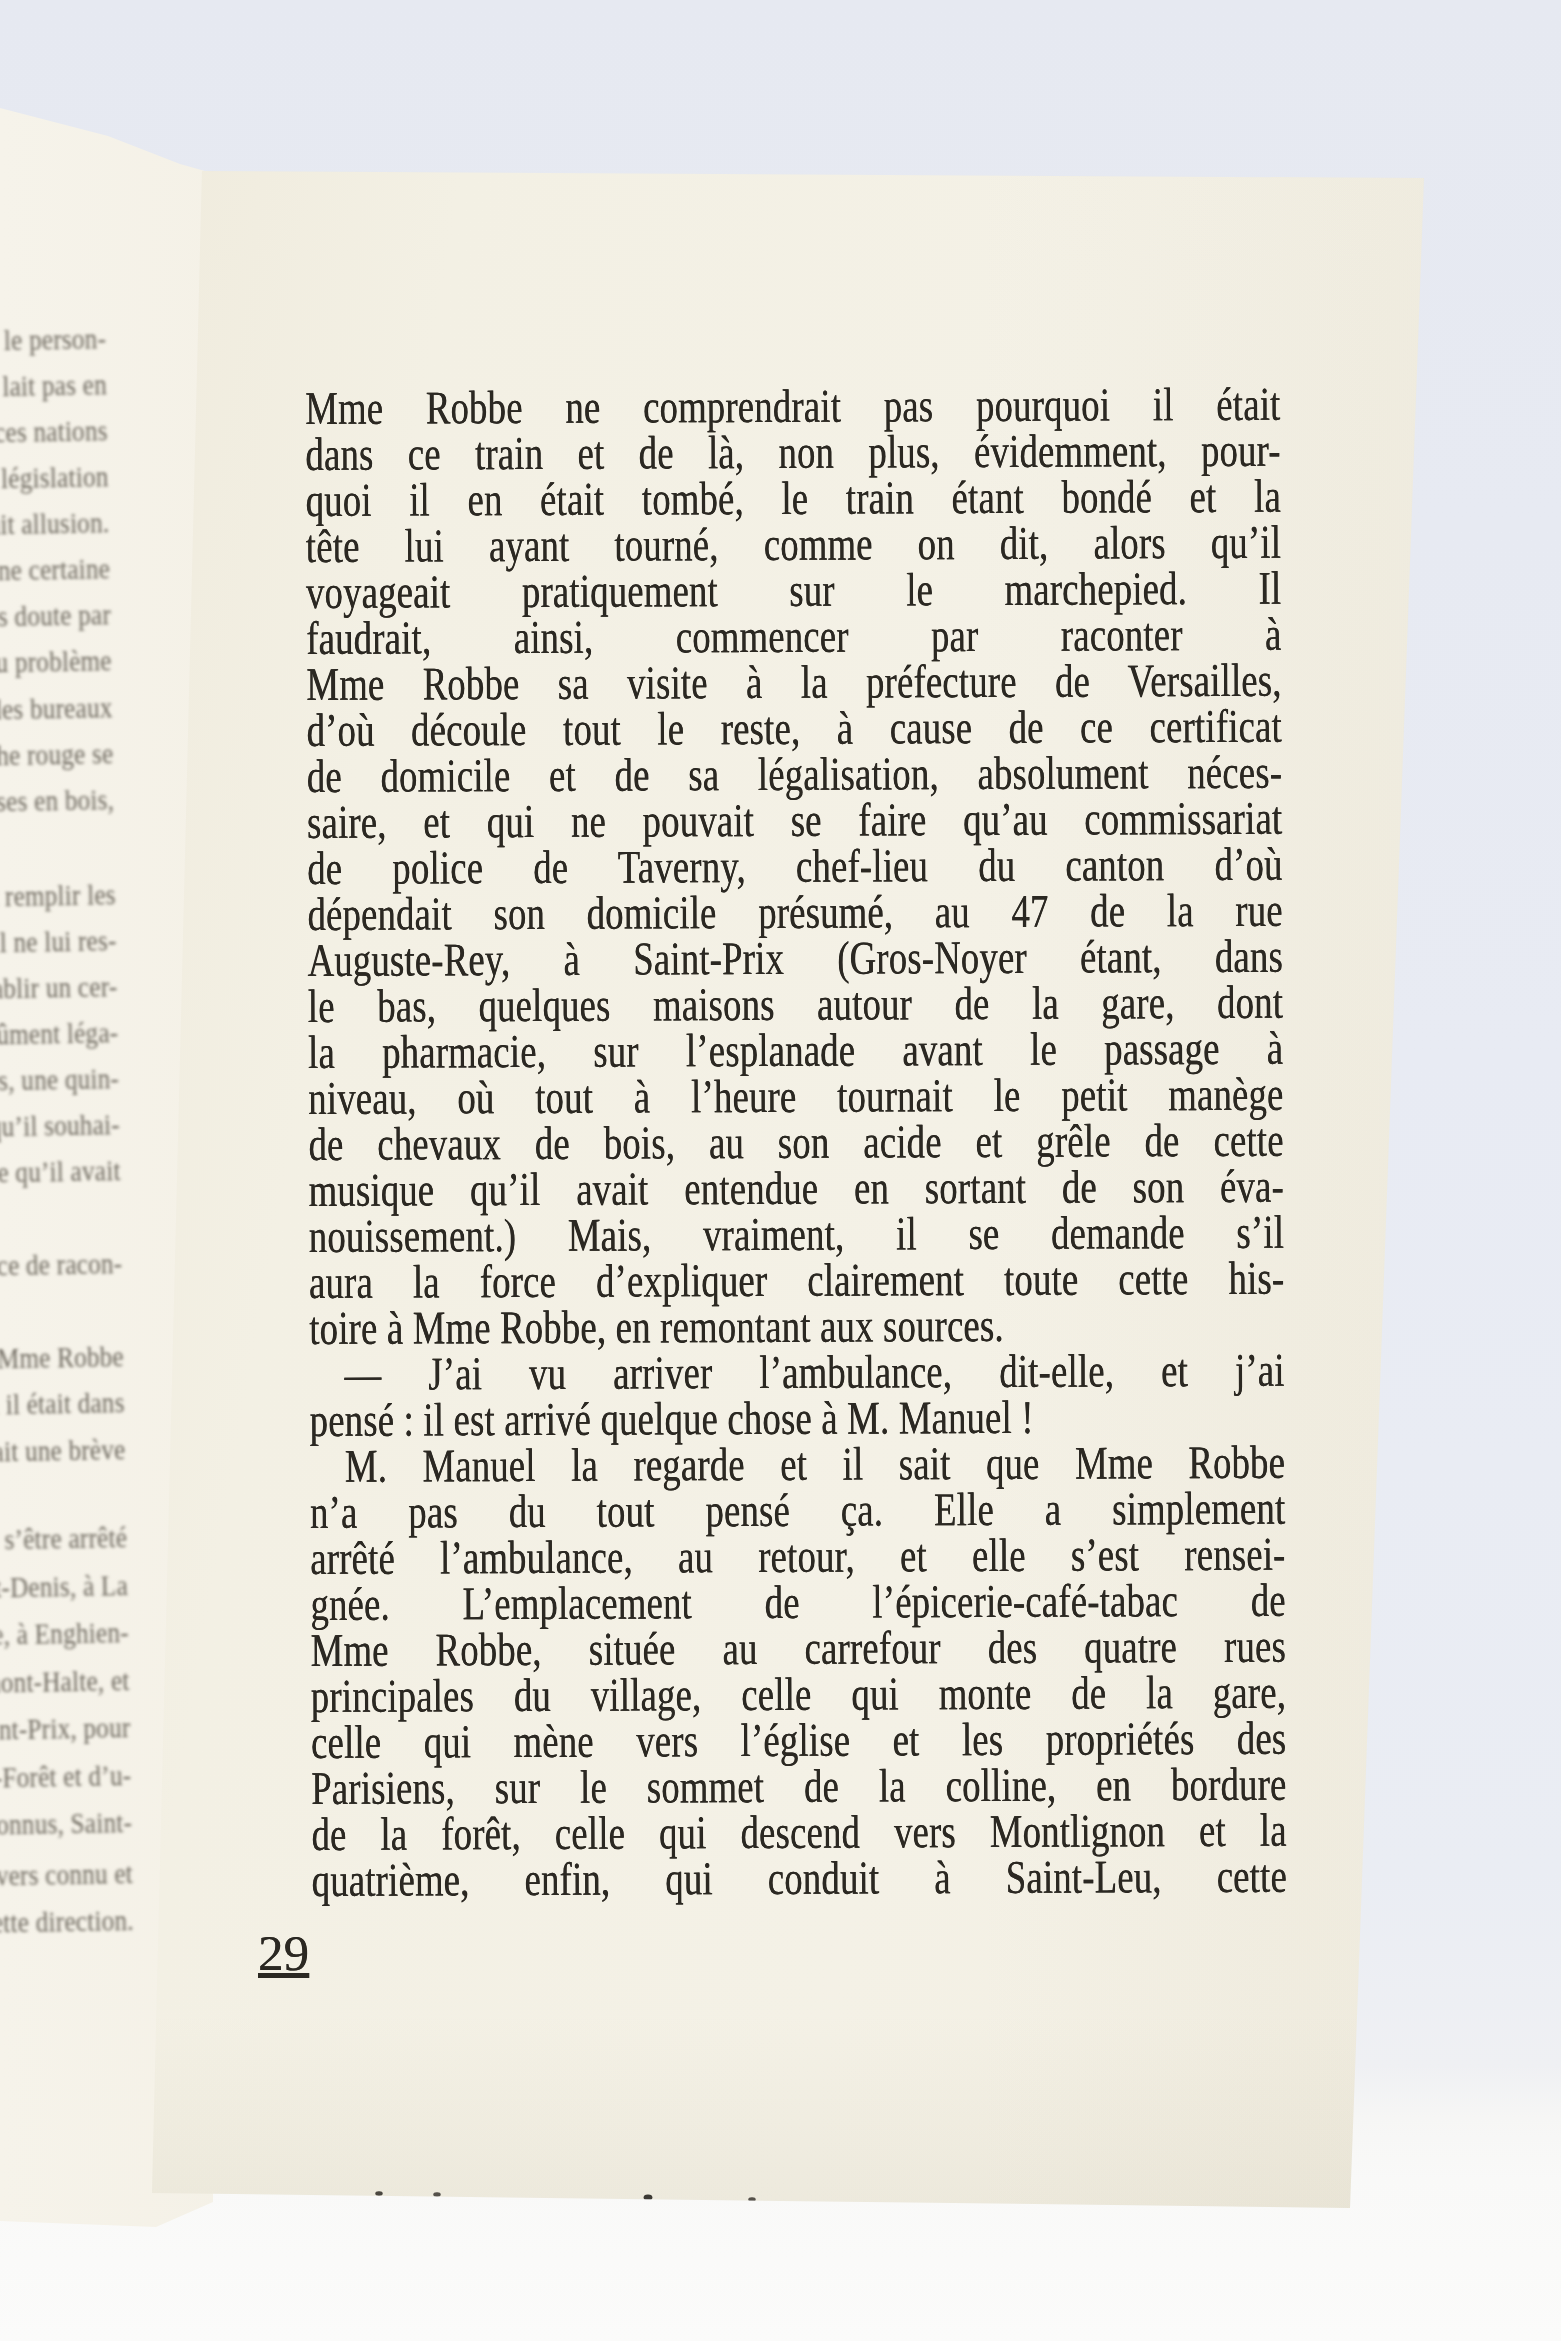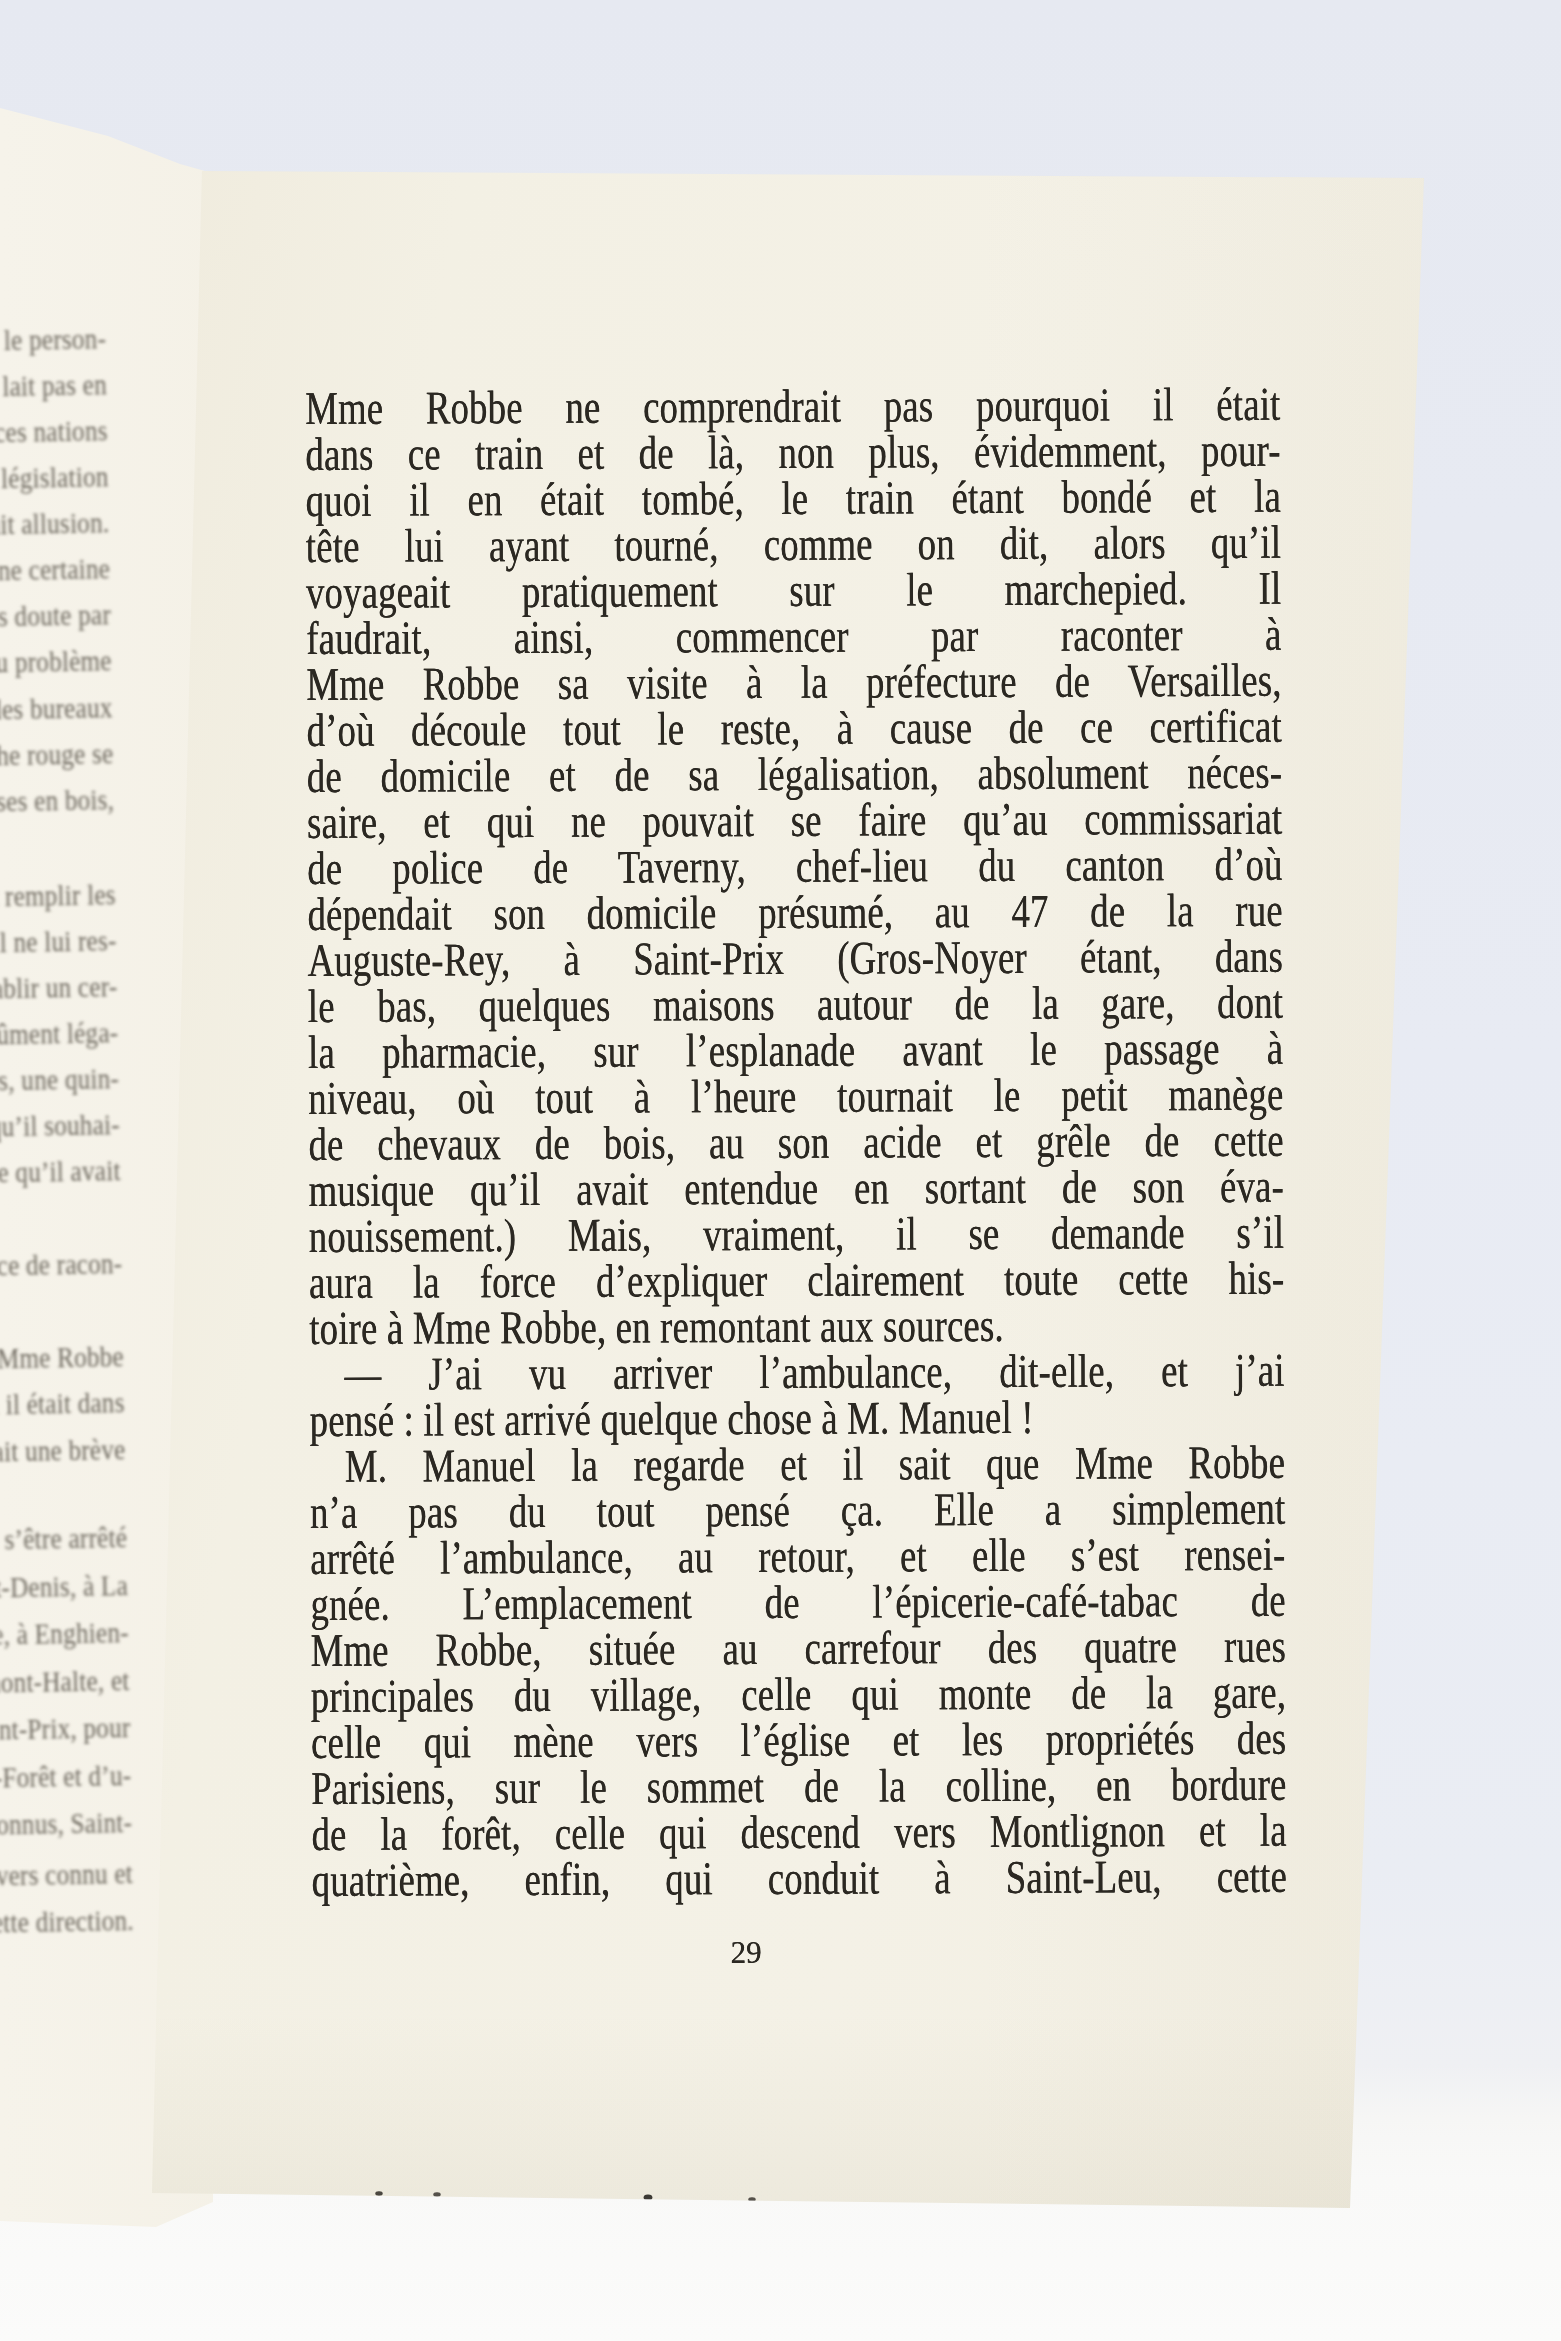--- a/index.html
+++ b/index.html
@@ -78,23 +78,24 @@
     -moz-text-align-last:justify;
     letter-spacing:0.3px;
     white-space:nowrap;
     text-shadow:0.4px 0 0 currentColor;
   }
   .line.indent{text-indent:45px;}
   .line.para-end{text-align-last:left;-moz-text-align-last:left;}
 
   .page-number{
     position:absolute;left:258px;top:1930px;width:976px;
-    text-align:center;font-size:31px;line-height:46px;
+    text-align:left;font-size:51px;line-height:46px;
     color:var(--ink);
     text-shadow:0.3px 0 0 currentColor;
+    text-decoration:underline;
   }
 
   
   .edge-marks{
     position:absolute;left:0;top:0;width:6.1px;height:3.4px;
     background:transparent;border-radius:50%;
     filter:blur(0.5px);
     box-shadow:
       376px 2192px 0 0.7px #4a473f,
       434px 2193px 0 0.7px #55514a,

